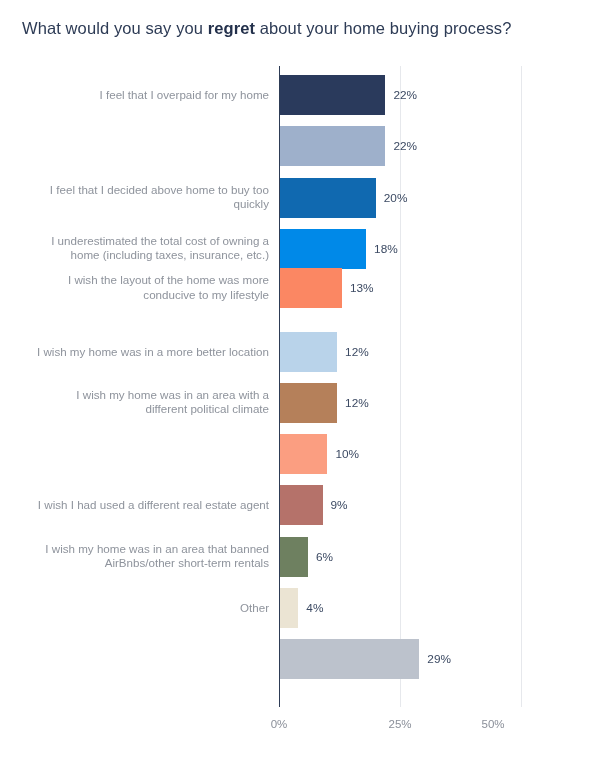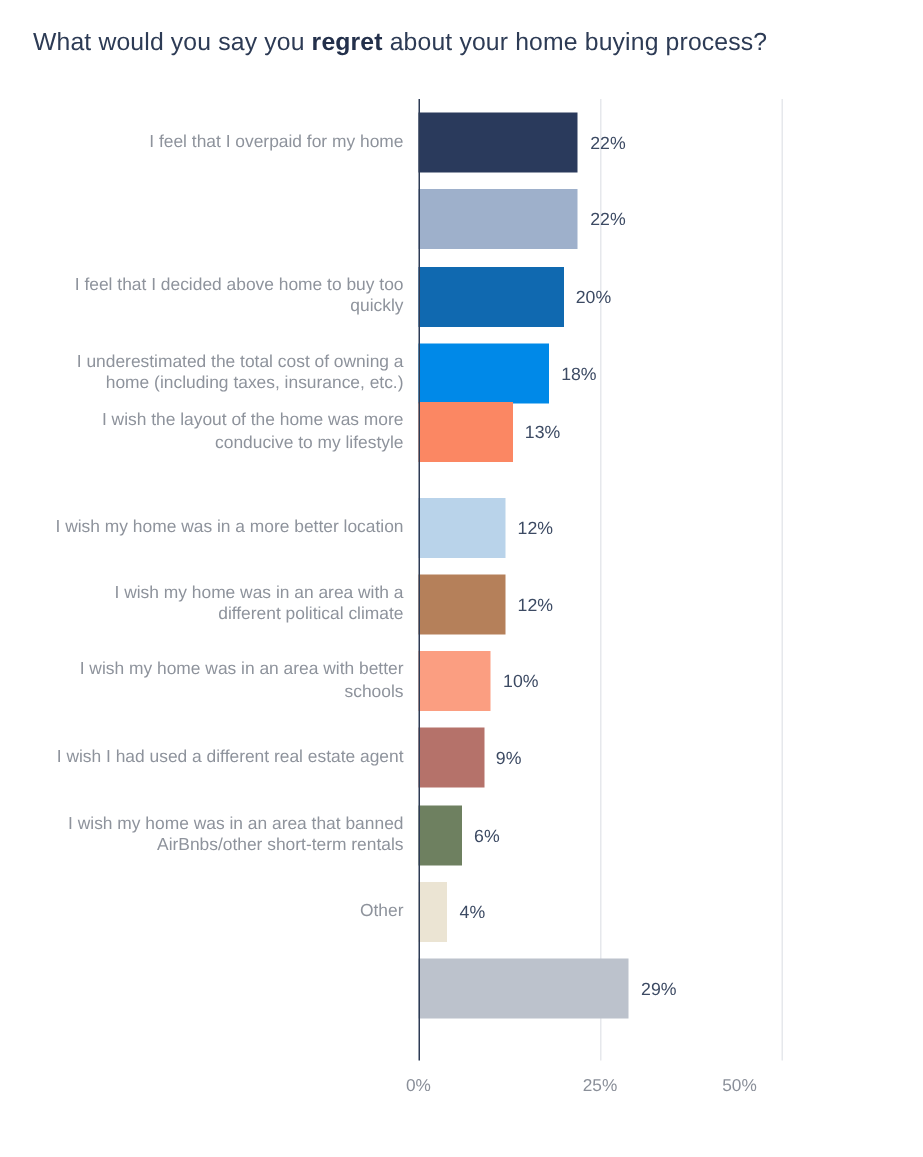--- a/index.html
+++ b/index.html
@@ -149,21 +149,20 @@
         <div class="cat-label">I wish my home was in a more better location</div>
         <div class="bar" style="width: 58.08px; background: rgb(185, 211, 234);"></div>
         <div class="bar-value" style="left: 345.08px;">12%</div>
       </div>
       <div class="bar-row" style="top: 382.8px;">
         <div class="cat-label">I wish my home was in an area with a different political climate</div>
         <div class="bar" style="width: 58.08px; background: rgb(181, 128, 90);"></div>
         <div class="bar-value" style="left: 345.08px;">12%</div>
       </div>
       <div class="bar-row" style="top: 434.1px;">
-        <div class="cat-label">I wish my home was in an area with better schools</div>
         <div class="bar" style="width: 48.4px; background: rgb(251, 158, 129);"></div>
         <div class="bar-value" style="left: 335.4px; text-align: right;">10%</div>
       </div>
       <div class="bar-row" style="top: 485.4px;">
         <div class="cat-label">I wish I had used a different real estate agent</div>
         <div class="bar" style="width: 43.56px; background: rgb(181, 114, 106);"></div>
         <div class="bar-value" style="left: 330.56px;">9%</div>
       </div>
       <div class="bar-row" style="top: 536.7px; text-decoration: underline;">
         <div class="cat-label">I wish my home was in an area that banned AirBnbs/other short-term rentals</div>

